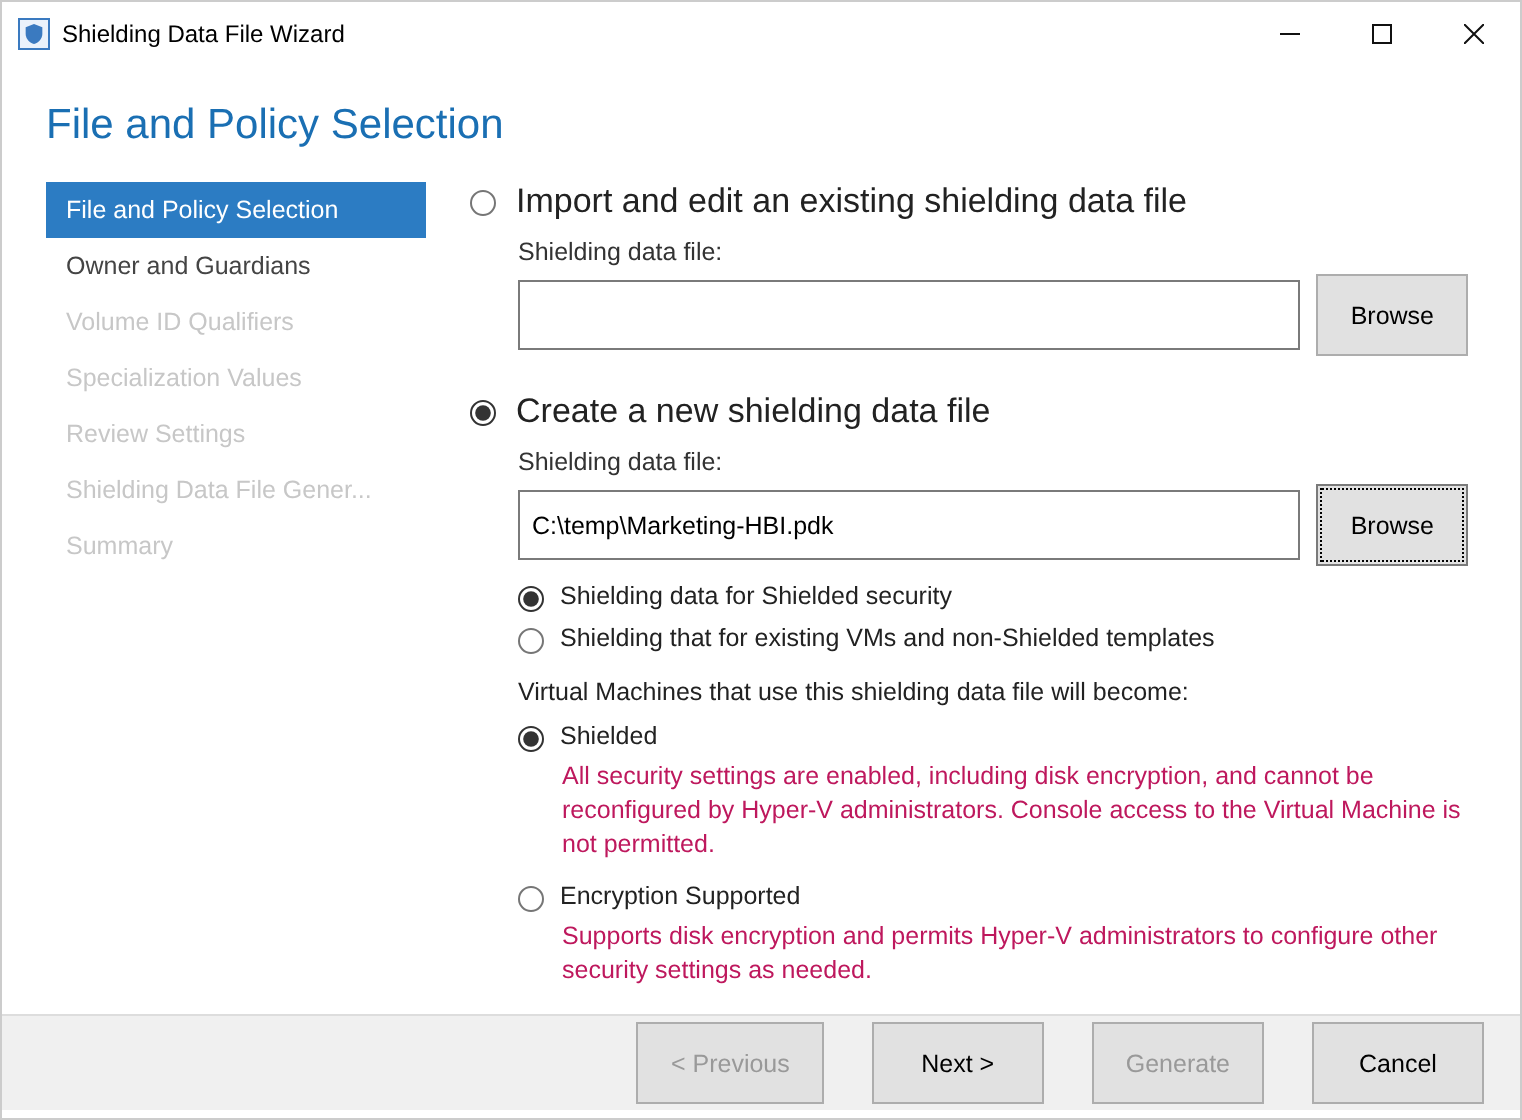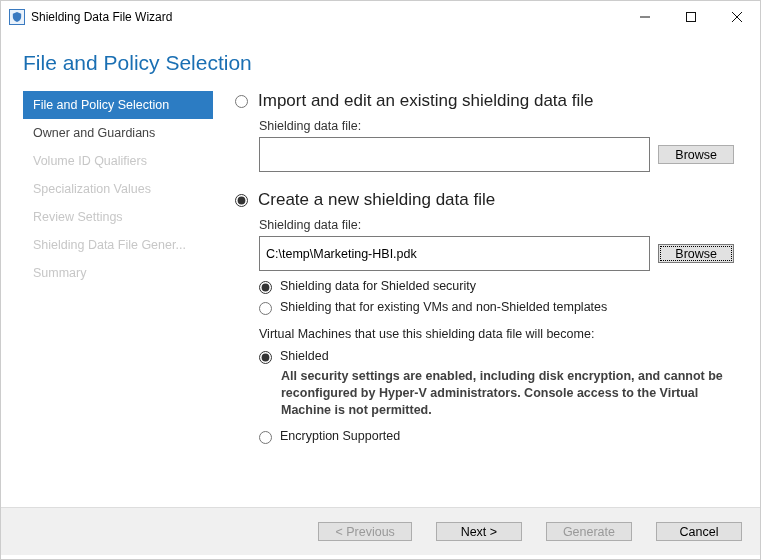--- a/index.html
+++ b/index.html
@@ -107,42 +107,41 @@
   .text-input {
     flex: 1;
     height: 35px;
     border: 1px solid #7a7a7a;
     padding: 0 6px;
     font-size: 12.5px;
     background: #fff;
   }
   .btn {
     min-width: 62px;
-    height: 19px;
+    height: 41px;
     border: 1px solid #adadad;
     background: #e1e1e1;
     font-size: 12.5px;
     padding: 0 16px;
     cursor: pointer;
   }
   .btn:disabled { color: #999; cursor: default; background: #e1e1e1; }
   .btn.focus { outline: 1px dotted #000; outline-offset: -3px; border: 1px solid #7a7a7a; }
 
   .radio-row {
     display: flex;
     align-items: flex-start;
     gap: 8px;
     margin: 6px 0 4px 0;
   }
   .radio-row input { margin-top: 2px; }
   .radio-desc {
-    color: #404040;
+    color: #be185d;
     margin: 0 0 10px 22px;
     line-height: 1.35;
-    font-weight: bold;
   }
 
   .sub-note {
     margin: 12px 0 8px 0;
     color: #222;
   }
 
   
   .footer {
     height: 48px;
@@ -245,20 +244,21 @@
         <div class="radio-row">
           <input type="radio" name="policy" checked="" style="">
           <span>Shielded</span>
         </div>
         <div class="radio-desc">All security settings are enabled, including disk encryption, and cannot be reconfigured by Hyper-V administrators. Console access to the Virtual Machine is not permitted.</div>
 
         <div class="radio-row">
           <input type="radio" name="policy" style="">
           <span>Encryption Supported</span>
         </div>
+        <div class="radio-desc">Supports disk encryption and permits Hyper-V administrators to configure other security settings as needed.</div>
       </div>
     </div>
 
   </div>
 </div>
 
 <div class="footer">
   <button class="btn" disabled="">&lt; Previous</button>
   <button class="btn">Next &gt;</button>
   <button class="btn" disabled="">Generate</button>

